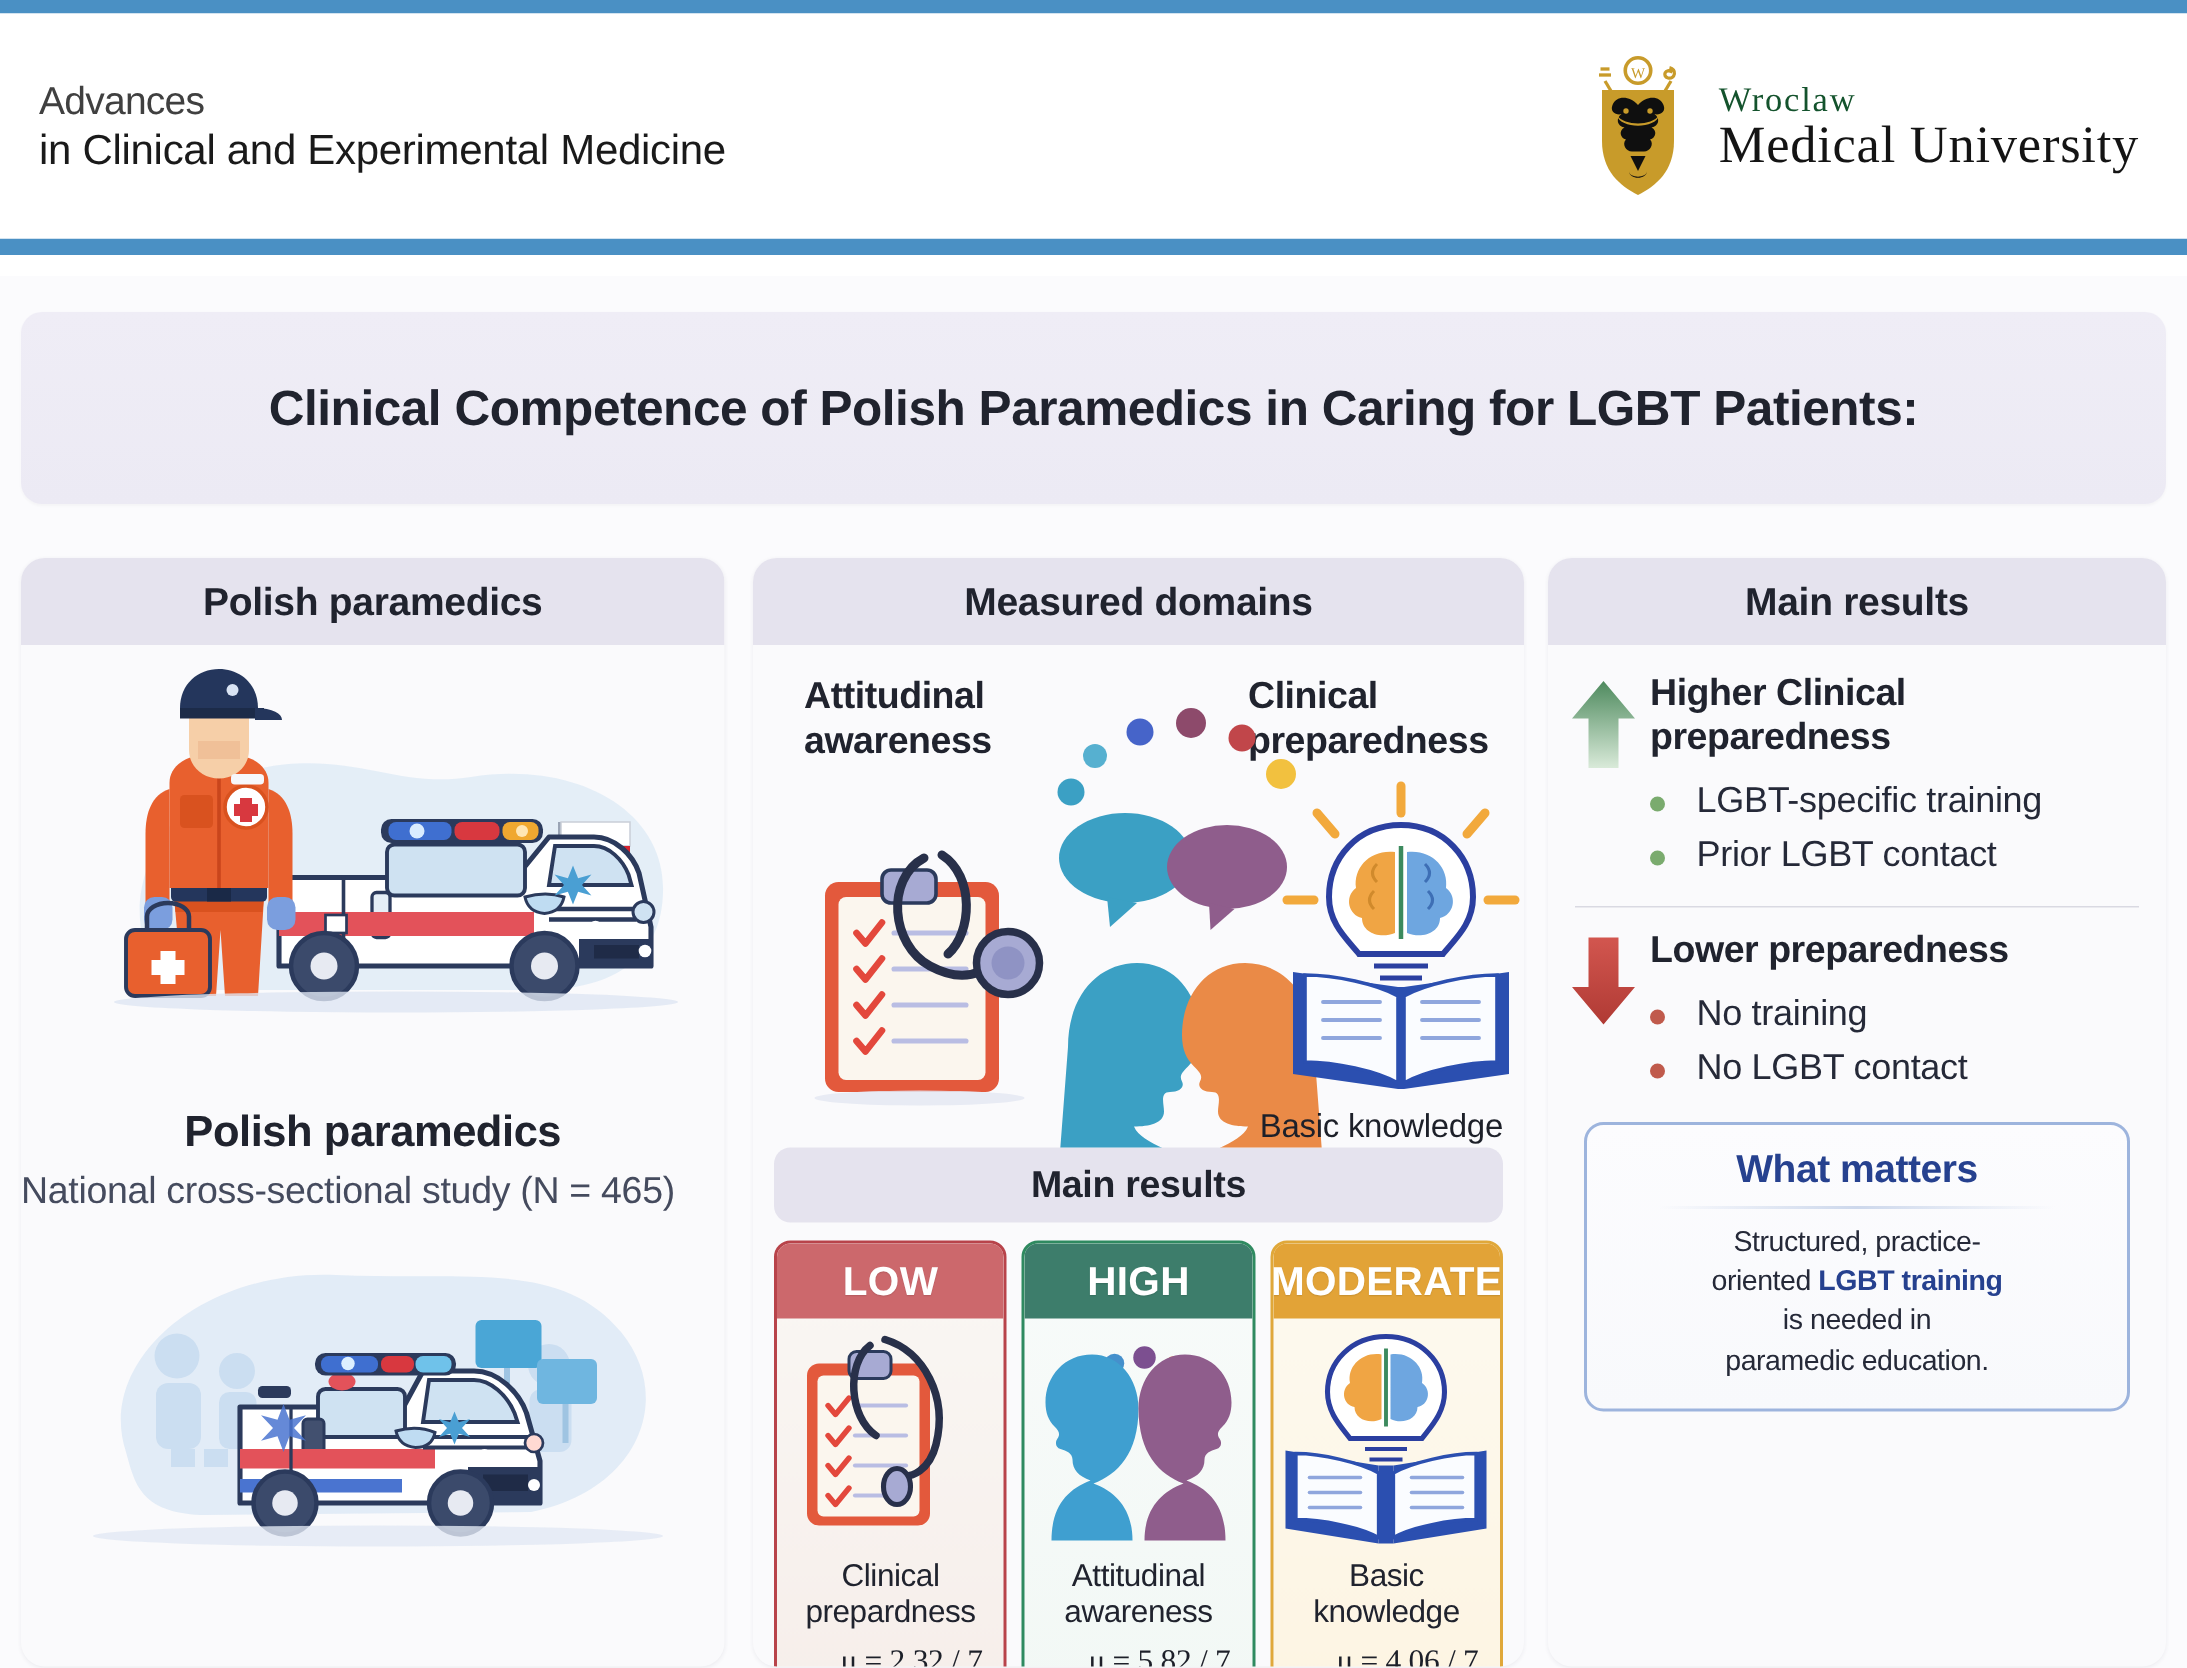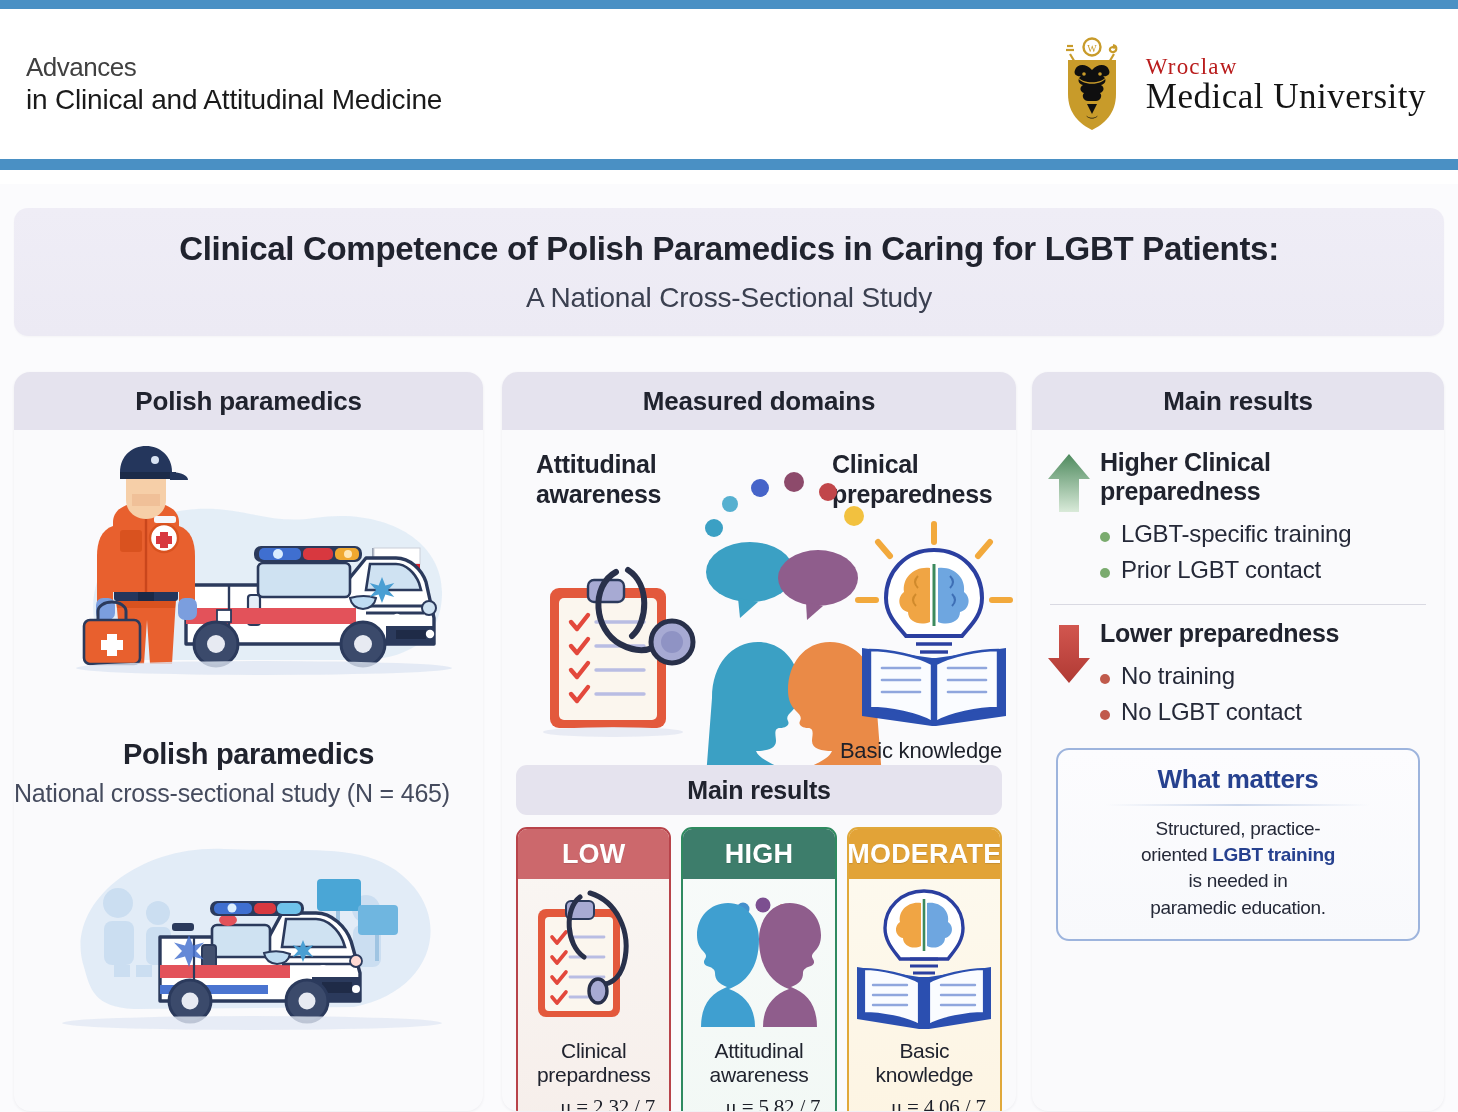--- a/index.html
+++ b/index.html
@@ -24,21 +24,21 @@
     font-size: 26px; color: #404040; font-weight: 400;
     letter-spacing: -0.5px;
   }
   .journal-sub {
     font-size: 28px; color: #1a1a1a; font-weight: 400; margin-top: 4px;
     letter-spacing: -0.2px;
   }
   .logo-wrap { display: flex; align-items: center; gap: 18px; padding-right: 6px; }
   .logo-text { line-height: 1.0; font-family: "Liberation Serif", serif; }
   .logo-wroclaw {
-    font-size: 23px; letter-spacing: 1.2px; color: #b91c1c; font-weight: 400;
+    font-size: 23px; letter-spacing: 1.2px; color: #14532d; font-weight: 400;
   }
   .logo-medical {
     font-size: 35px; letter-spacing: 0.5px; color: #141414; font-weight: 400;
     margin-top: 1px;
   }
 
   
   .stage {
     position: absolute; left: 0; top: 184px;
     width: 1458px; height: 942px;
@@ -147,21 +147,21 @@
   .rp-body { padding: 18px 14px 0 14px; position: relative; }
   .rp-block { display: flex; gap: 8px; align-items: flex-start; }
   .rp-arrow { flex: 0 0 auto; width: 46px; padding-top: 4px; }
   .rp-content { flex: 1; }
   .rp-head {
     font-size: 25px; font-weight: 700; color: #20232e; line-height: 1.16;
     letter-spacing: -0.3px;
   }
   .rp-list { list-style: none; margin-top: 10px; }
   .rp-li {
-    display: flex; align-items: baseline; gap: 11px;
+    display: flex; align-items: baseline; gap: 21px;
     font-size: 24px; color: #252938; line-height: 1.5; letter-spacing: -0.2px;
   }
   .dot { width: 10px; height: 10px; border-radius: 50%; flex: 0 0 auto; }
   .dot-green { background: #7aab6e; }
   .dot-red   { background: #c05a4c; }
   .rp-div { height: 1px; background: #d9d9e2; margin: 16px 4px 14px 4px; }
 
   .matters {
     margin: 18px 10px 0 10px; border: 2px solid #9db4dd; border-radius: 13px;
     background: linear-gradient(180deg,#fcfcfe 0%,#f8f9fc 100%);
@@ -182,21 +182,21 @@
   .matters-text b { color: #26418f; font-weight: 700; }
 </style>
 </head>
 <body>
 
 <div class="bar-top"></div>
 
 <div class="banner">
   <div class="journal-name">
     <div class="journal-advances">Advances</div>
-    <div class="journal-sub">in Clinical and Attitudinal Medicine</div>
+    <div class="journal-sub">in Clinical and Experimental Medicine</div>
   </div>
 
   <div class="logo-wrap">
     <svg width="72" height="104" viewBox="0 0 72 104">
 
       <g stroke="#c89b2a" stroke-width="2.2" fill="none">
         <path d="M14 22 L20 32"></path>
           <path d="M10 18 l8 0"></path>
           <path d="M11 14 l6 0"></path>
         <path d="M58 22 L52 32"></path>
@@ -224,21 +224,20 @@
     </div>
   </div>
 </div>
 
 <div class="bar-bottom"></div>
 
 <div class="stage">
 
   <div class="title-card">
     <div class="title-main">Clinical Competence of Polish Paramedics in Caring for LGBT Patients:</div>
-    <div class="title-sub">A National Cross-Sectional Study</div>
   </div>
 
   <div class="panel" id="panel-left">
     <div class="panel-head">Polish paramedics</div>
     <div class="panel-body">
 
       
       <svg width="469" height="300" viewBox="0 0 469 300">
 
         <path d="M90 215 C60 170 95 95 160 82 C220 70 250 96 300 88 C370 77 430 110 428 165

